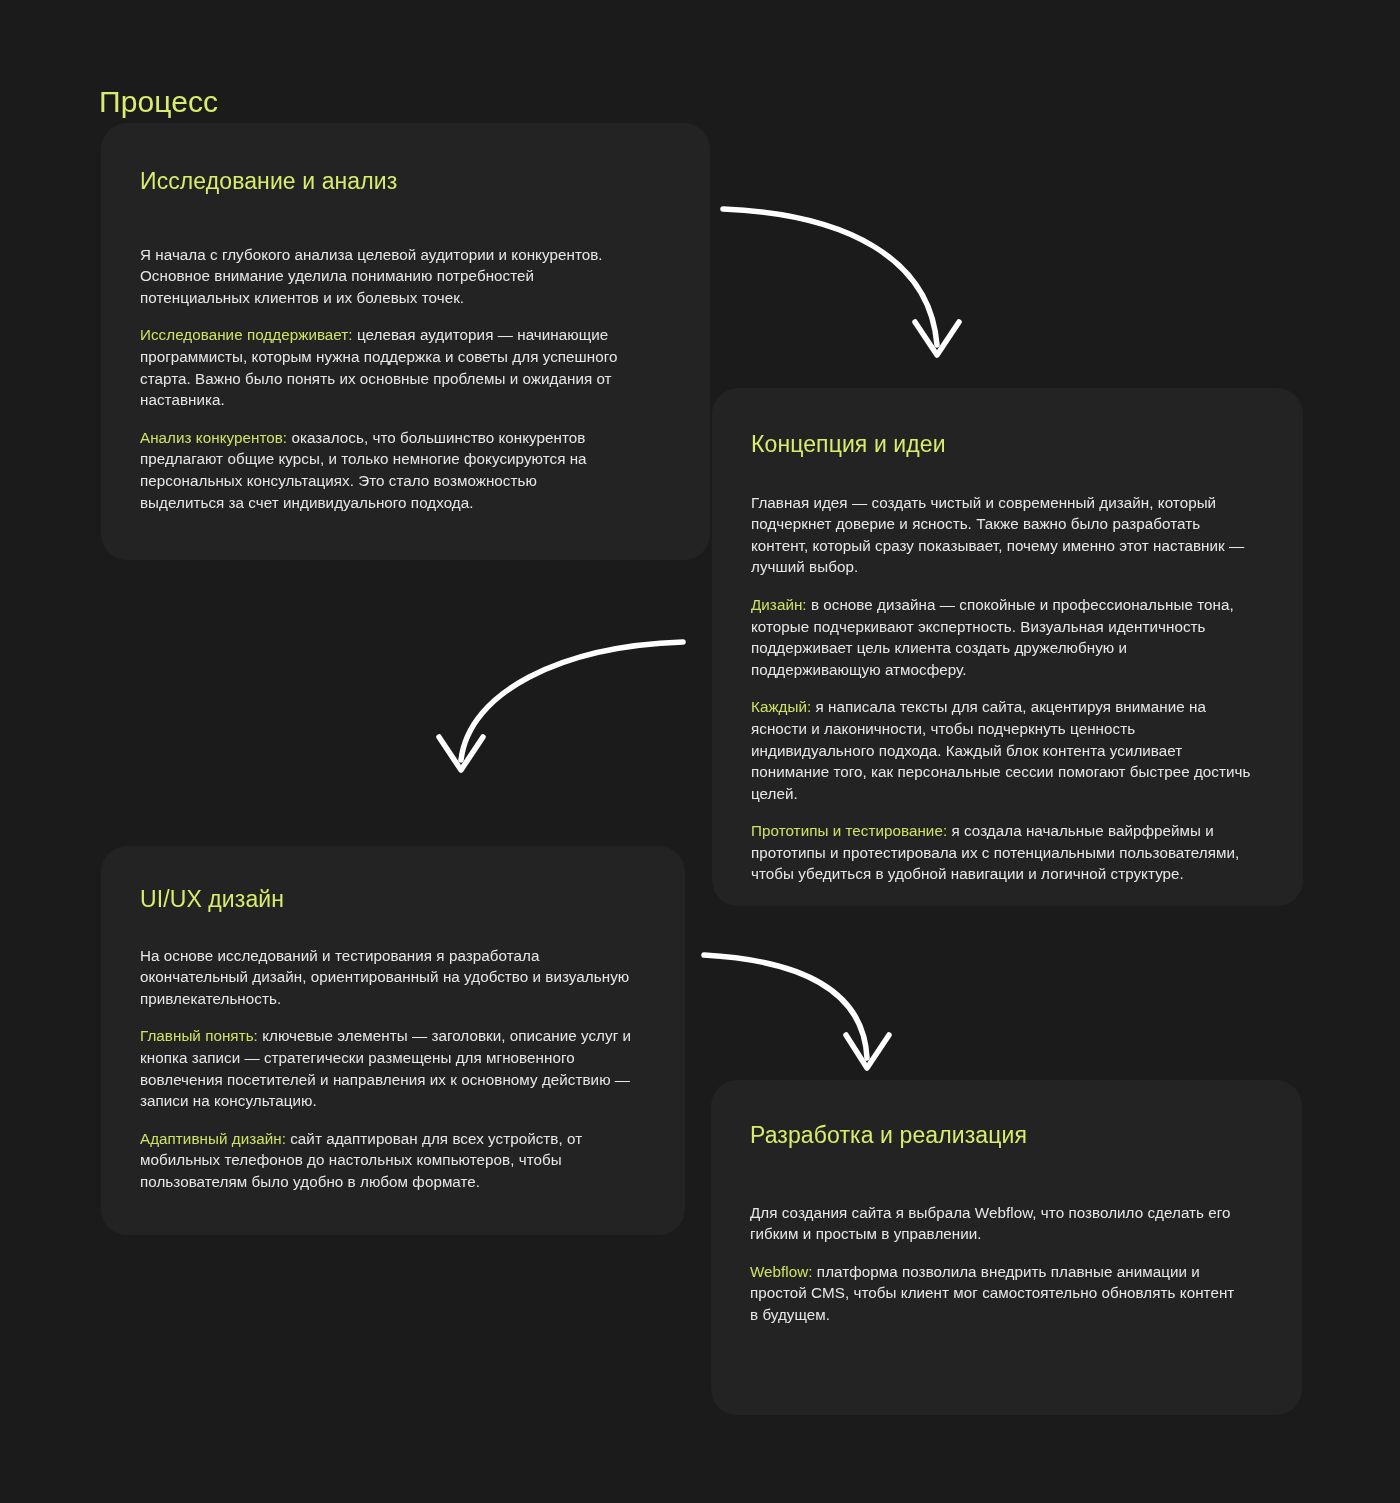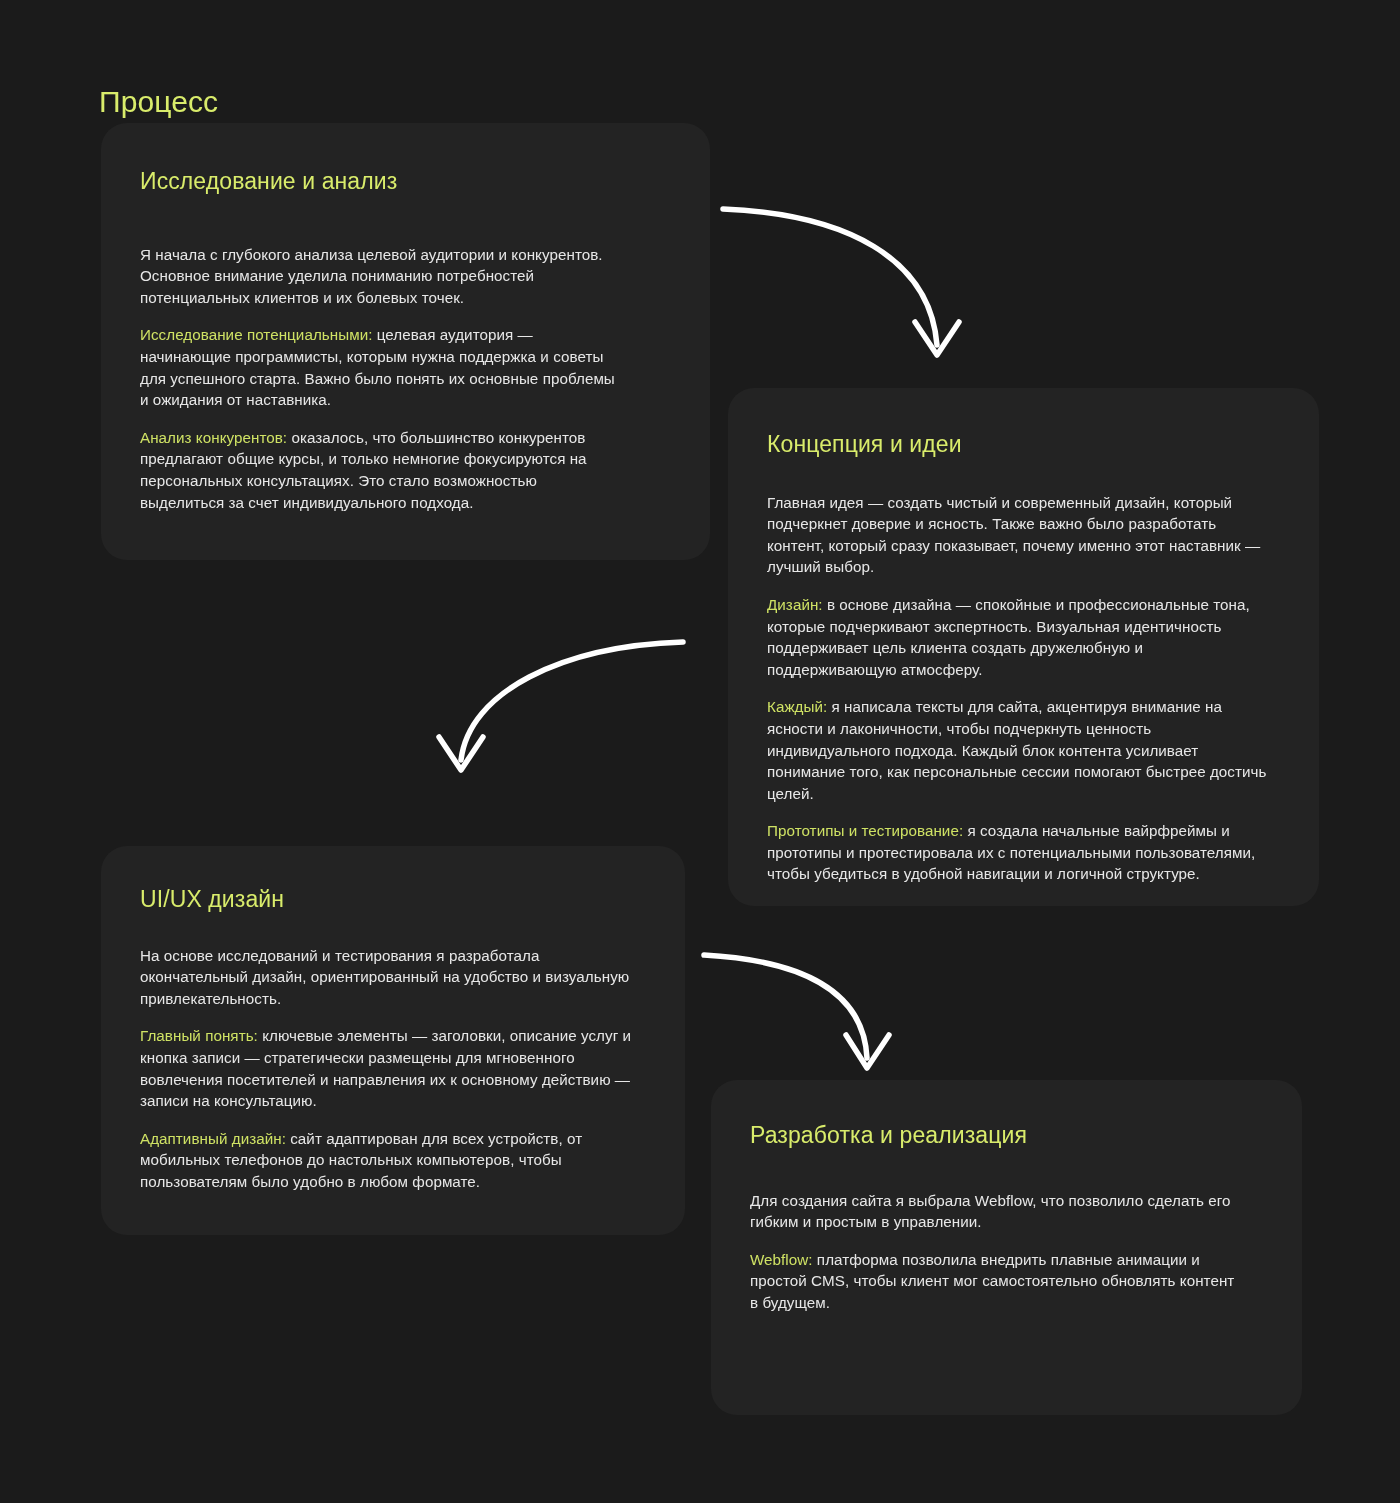--- a/index.html
+++ b/index.html
@@ -74,21 +74,21 @@
     left: 101px;
     top: 123px;
     width: 609px;
     height: 437px;
   }
   #card-research .card-title { margin: 44px 0 0 39px; }
   #card-research .card-body  { margin: 48px 39px 0 39px; width: 480px; }
 
   
   #card-concept {
-    left: 728px;
+    left: 712px;
     top: 388px;
     width: 591px;
     height: 518px;
   }
   #card-concept .card-title { margin: 42px 0 0 39px; }
   #card-concept .card-body  { margin: 33px 39px 9px 39px; width: 508px; }
 
   
   #card-uiux {
     left: 101px;
@@ -100,21 +100,21 @@
   #card-uiux .card-body  { margin: 31px 39px 0 39px; width: 494px; }
 
   
   #card-dev {
     left: 711px;
     top: 1080px;
     width: 591px;
     height: 335px;
   }
   #card-dev .card-title { margin: 41px 0 0 39px; }
-  #card-dev .card-body  { margin: 40px 39px 0 39px; width: 494px; }
+  #card-dev .card-body  { margin: 52px 39px 0 39px; width: 494px; }
 
   
   .arrow-layer {
     position: absolute;
     inset: 0;
     pointer-events: none;
   }
   .arrow-path {
     fill: none;
     stroke: #ffffff;
@@ -145,21 +145,21 @@
     </g>
   </svg>
 
   <section class="card" id="card-research">
     <h3 class="card-title">Исследование и анализ</h3>
     <div class="card-body">
       <p class="para">
         <span>Я начала с глубокого анализа целевой аудитории и конкурентов. Основное внимание уделила пониманию потребностей потенциальных клиентов и их болевых точек.</span>
       </p>
       <p class="para">
-        <span class="lead">Исследование потенциальными:</span><span> целевая аудитория — начинающие программисты, которым нужна поддержка и советы для успешного старта. Важно было понять их основные проблемы и ожидания от наставника.</span>
+        <span class="lead">Исследование поддерживает:</span><span> целевая аудитория — начинающие программисты, которым нужна поддержка и советы для успешного старта. Важно было понять их основные проблемы и ожидания от наставника.</span>
       </p>
       <p class="para">
         <span class="lead">Анализ конкурентов:</span><span> оказалось, что большинство конкурентов предлагают общие курсы, и только немногие фокусируются на персональных консультациях. Это стало возможностью выделиться за счет индивидуального подхода.</span>
       </p>
     </div>
   </section>
 
   <section class="card" id="card-concept">
     <h3 class="card-title">Концепция и идеи</h3>
     <div class="card-body">

